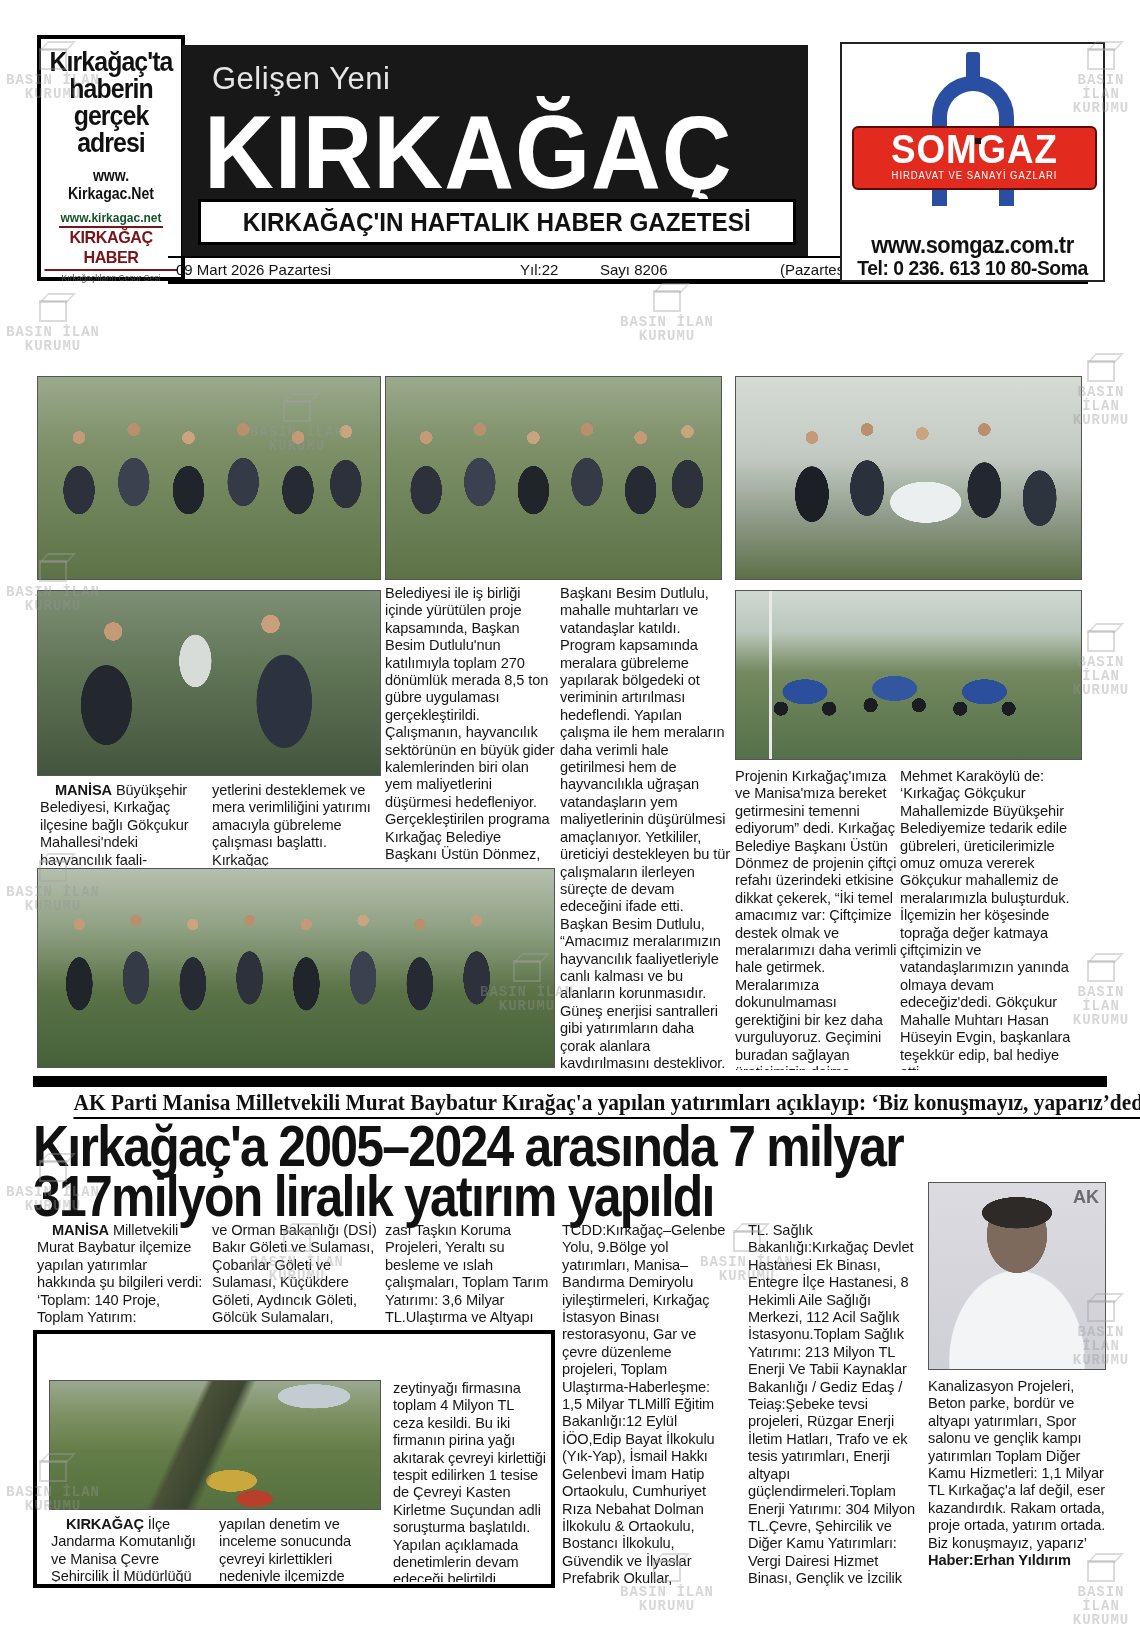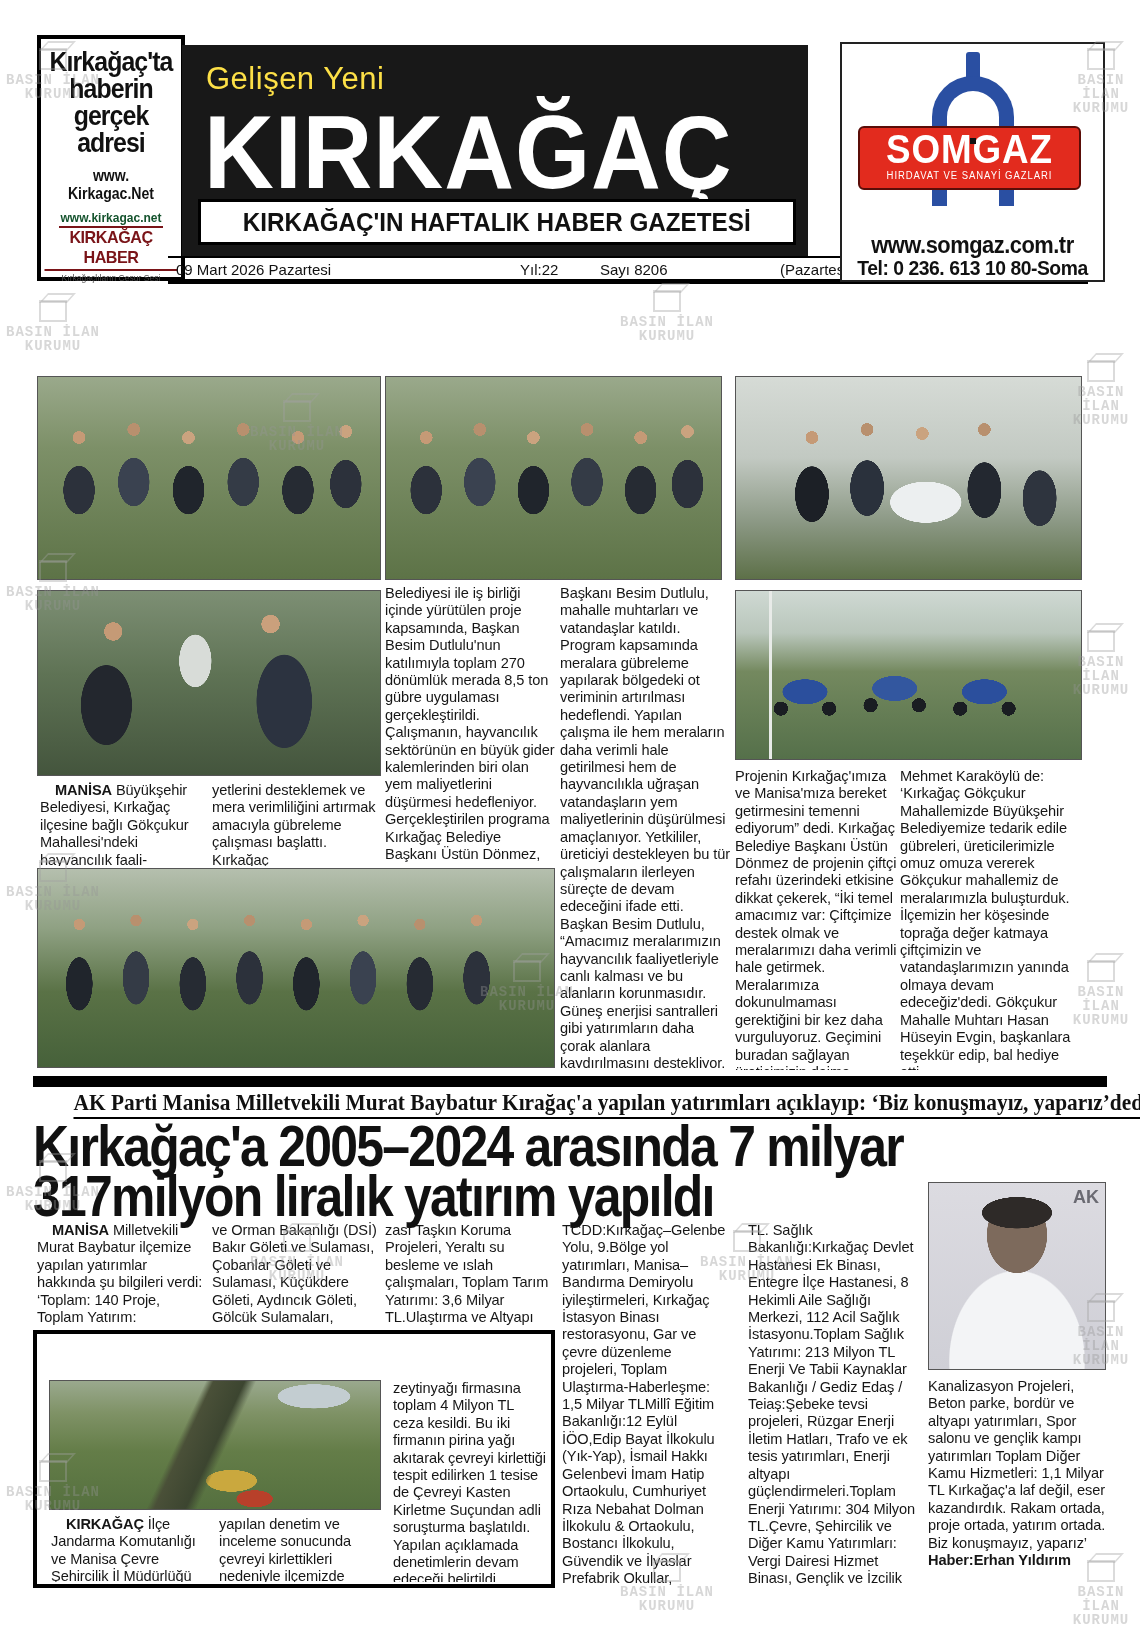--- a/index.html
+++ b/index.html
@@ -17,36 +17,36 @@
            text-align:center;background:#fff;z-index:2;}
   .leftbox .slogan{font-weight:bold;font-size:27px;line-height:27px;letter-spacing:-1px;
                    transform:scaleX(.92);transform-origin:50% 0;margin-top:10px;}
   .leftbox .urlbig{font-weight:bold;font-size:16px;margin-top:10px;transform:scaleX(.88);}
   .leftbox .urlsmall{font-weight:bold;font-size:12px;color:#14532d;margin-top:8px;
                      border-bottom:2px solid #7a1418;display:inline-block;padding:0 2px 1px;}
   .leftbox .brand{font-weight:bold;font-size:17px;color:#7a1418;letter-spacing:-.5px;
                   border-bottom:2px solid #7a1418;display:inline-block;transform:scaleX(.95);padding-bottom:1px;}
   .leftbox .tagline{font-size:9px;color:#444;margin-top:2px;transform:scaleX(.95);}
   .masthead{left:182px;top:45px;width:626px;height:212px;background:#181818;z-index:2;}
-  .masthead .kicker{position:absolute;left:24px;top:16px;color:#fde047;font-size:31px;letter-spacing:.5px;}
+  .masthead .kicker{position:absolute;left:30px;top:16px;color:#e5e5e5;font-size:31px;letter-spacing:.5px;}
   .masthead .title{position:absolute;left:22px;top:48px;color:#fff;font-weight:bold;font-size:104px;
                    letter-spacing:1px;white-space:nowrap;transform:scaleX(.93);transform-origin:0 0;}
   .masthead .strip{position:absolute;left:16px;right:12px;bottom:12px;height:40px;background:#fff;
                    border:3px solid #000;display:flex;align-items:center;justify-content:center;}
   .masthead .strip span{font-weight:bold;font-size:25px;letter-spacing:0;white-space:nowrap;transform:scaleX(.97);}
   .dateline{left:168px;top:256px;width:920px;height:28px;border-top:2px solid #000;border-bottom:5px solid #000;
             box-sizing:border-box;font-size:15px;z-index:2;}
   .dateline span{position:absolute;top:3px;white-space:nowrap;}
   .somgaz{left:840px;top:42px;width:265px;height:240px;border:2px solid #222;box-sizing:border-box;
           background:#fff;z-index:2;overflow:hidden;}
   .fork{position:absolute;left:50%;top:8px;transform:translateX(-50%);width:110px;height:176px;}
   .fork .handle{position:absolute;left:48px;top:0;width:14px;height:30px;background:#2a4fa2;border-radius:3px;}
   .fork .arch{position:absolute;left:14px;top:24px;width:82px;height:130px;border:15px solid #2a4fa2;
               border-bottom:none;border-radius:48px 48px 0 0;box-sizing:border-box;}
-  .ribbon{position:absolute;left:16px;top:82px;width:223px;height:64px;background:#e22b1e;border:2px solid #5a0d08;
+  .ribbon{position:absolute;left:10px;top:82px;width:245px;height:64px;background:#e22b1e;border:2px solid #5a0d08;
           border-radius:6px;box-sizing:border-box;text-align:center;z-index:3;}
   .ribbon::before,.ribbon::after{content:"";position:absolute;top:10px;border-style:solid;}
   .ribbon .rtitle{color:#fff;font-weight:bold;font-size:40px;letter-spacing:1px;line-height:42px;transform:scaleX(.92);}
   .ribbon .rsub{color:#fff;font-size:10px;letter-spacing:1px;transform:scaleX(.95);}
   .somgaz .surl{position:absolute;left:0;right:0;top:188px;text-align:center;font-weight:bold;font-size:23px;
                 letter-spacing:-.5px;transform:scaleX(.95);}
   .somgaz .stel{position:absolute;left:0;right:0;top:212px;text-align:center;font-weight:bold;font-size:21px;
                 letter-spacing:-.5px;transform:scaleX(.92);}
   
   .h1main{left:30px;top:288px;width:1080px;height:80px;overflow:visible;z-index:2;}
@@ -283,21 +283,21 @@
 
   <div class="photo p2" style="left:37px;top:376px;width:344px;height:204px"></div>
   <div class="photo p2" style="left:385px;top:376px;width:337px;height:204px"></div>
   <div class="photo p3" style="left:735px;top:376px;width:347px;height:204px"></div>
 
   <div class="photo p4" style="left:37px;top:590px;width:344px;height:186px"></div>
   <div class="bodycol" style="left:40px;top:782px;width:166px;height:84px">
     <span class="lead">MANİSA</span><span> Büyükşehir Belediyesi, Kırkağaç ilçesine bağlı Gökçukur Mahallesi'ndeki hayvancılık faali-</span>
   </div>
   <div class="bodycol" style="left:212px;top:782px;width:170px;height:84px">
-    <span>yetlerini desteklemek ve mera verimliliğini artırmak amacıyla gübreleme çalışması başlattı. Kırkağaç</span>
+    <span>yetlerini desteklemek ve mera verimliliğini yatırımı amacıyla gübreleme çalışması başlattı. Kırkağaç</span>
   </div>
   <div class="photo p6" style="left:37px;top:868px;width:518px;height:200px"></div>
 
   <div class="bodycol" style="left:385px;top:585px;width:170px;height:277px">
     <span>Belediyesi ile iş birliği içinde yürütülen proje kapsamında, Başkan Besim Dutlulu'nun katılımıyla toplam 270 dönümlük merada 8,5 ton gübre uygulaması gerçekleştirildi. Çalışmanın, hayvancılık sektörünün en büyük gider kalemlerinden biri olan yem maliyetlerini düşürmesi hedefleniyor. Gerçekleştirilen programa Kırkağaç Belediye Başkanı Üstün Dönmez, Manisa Büyükşehir Belediye</span>
   </div>
   <div class="bodycol" style="left:560px;top:585px;width:170px;height:483px">
     <span>Başkanı Besim Dutlulu, mahalle muhtarları ve vatandaşlar katıldı. Program kapsamında meralara gübreleme yapılarak bölgedeki ot veriminin artırılması hedeflendi. Yapılan çalışma ile hem meraların daha verimli hale getirilmesi hem de hayvancılıkla uğraşan vatandaşların yem maliyetlerinin düşürülmesi amaçlanıyor. Yetkililer, üreticiyi destekleyen bu tür çalışmaların ilerleyen süreçte de devam edeceğini ifade etti. Başkan Besim Dutlulu, “Amacımız meralarımızın hayvancılık faaliyetleriyle canlı kalması ve bu alanların korunmasıdır. Güneş enerjisi santralleri gibi yatırımların daha çorak alanlara kaydırılmasını destekliyor, ‘Bu meralar çiftçimize kalsın’ diyoruz.</span>
   </div>
   <div class="photo p5" style="left:735px;top:590px;width:347px;height:170px"></div>

